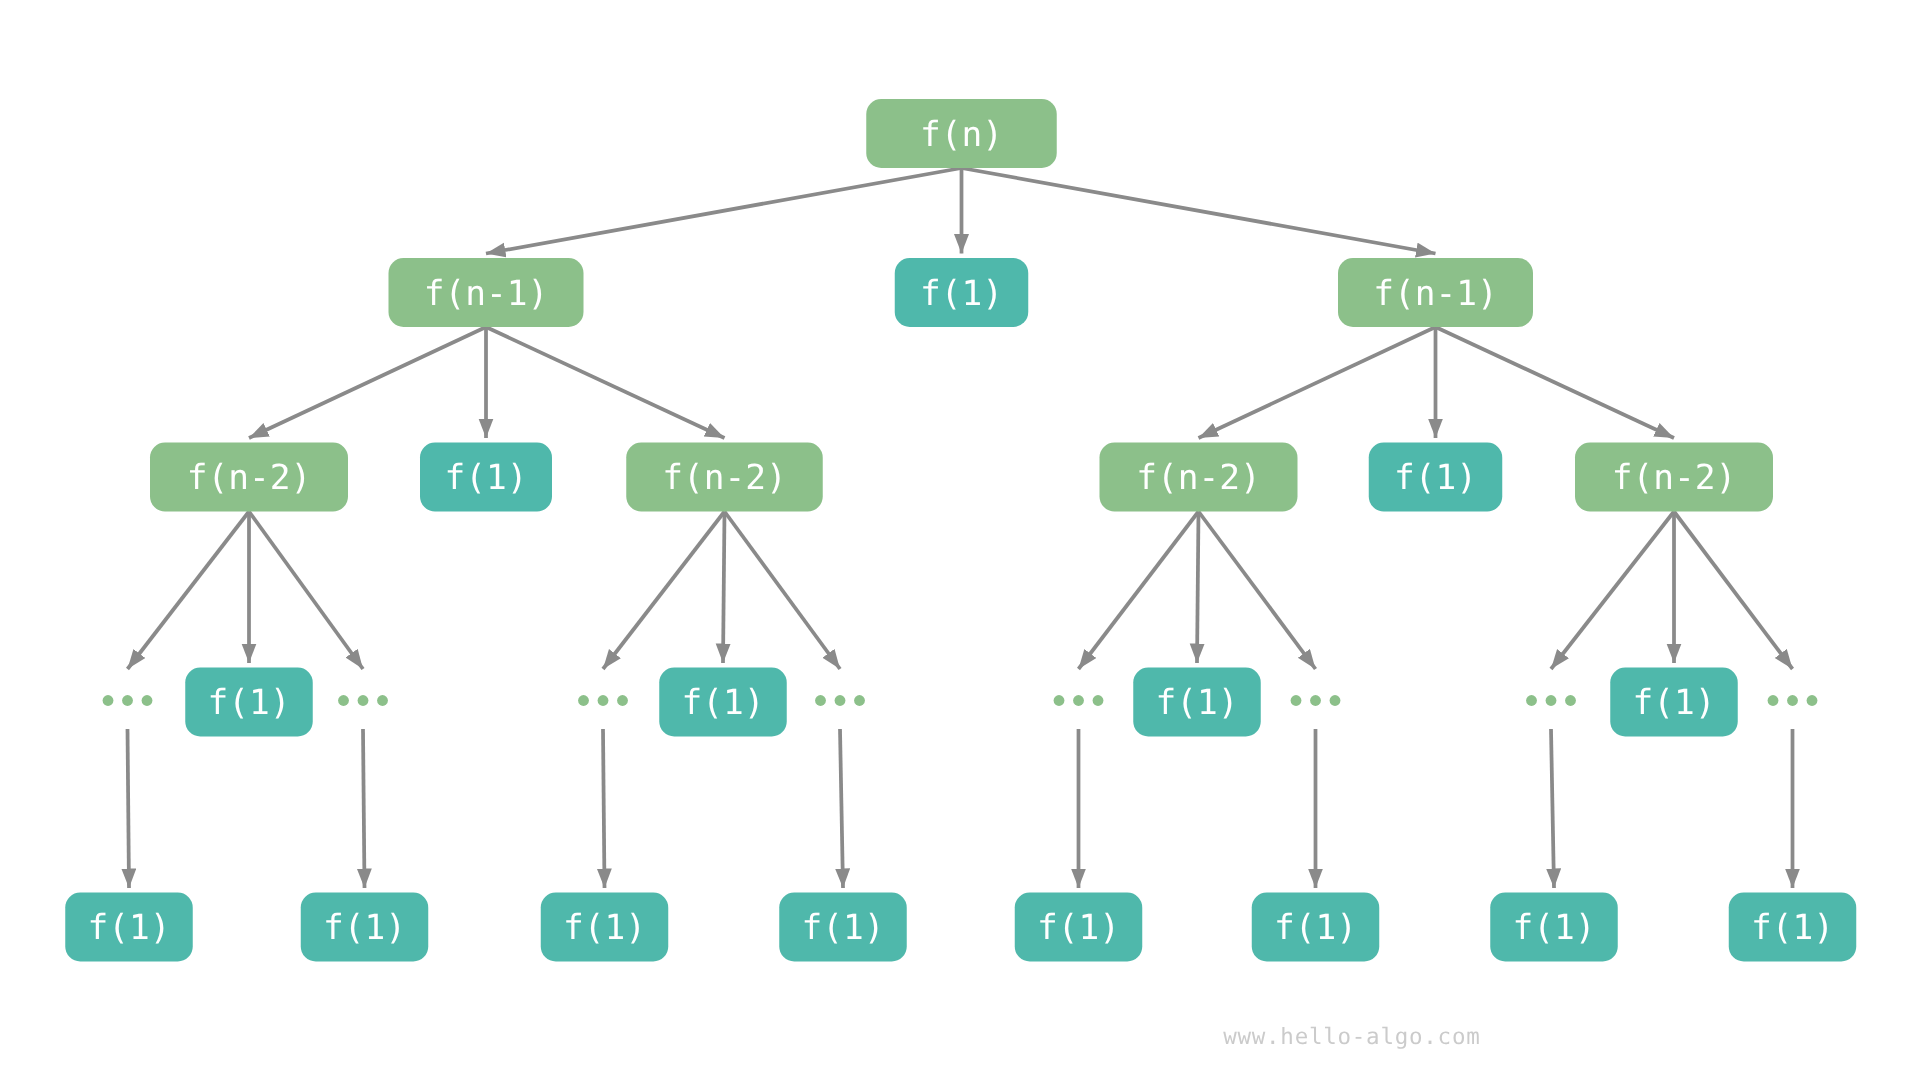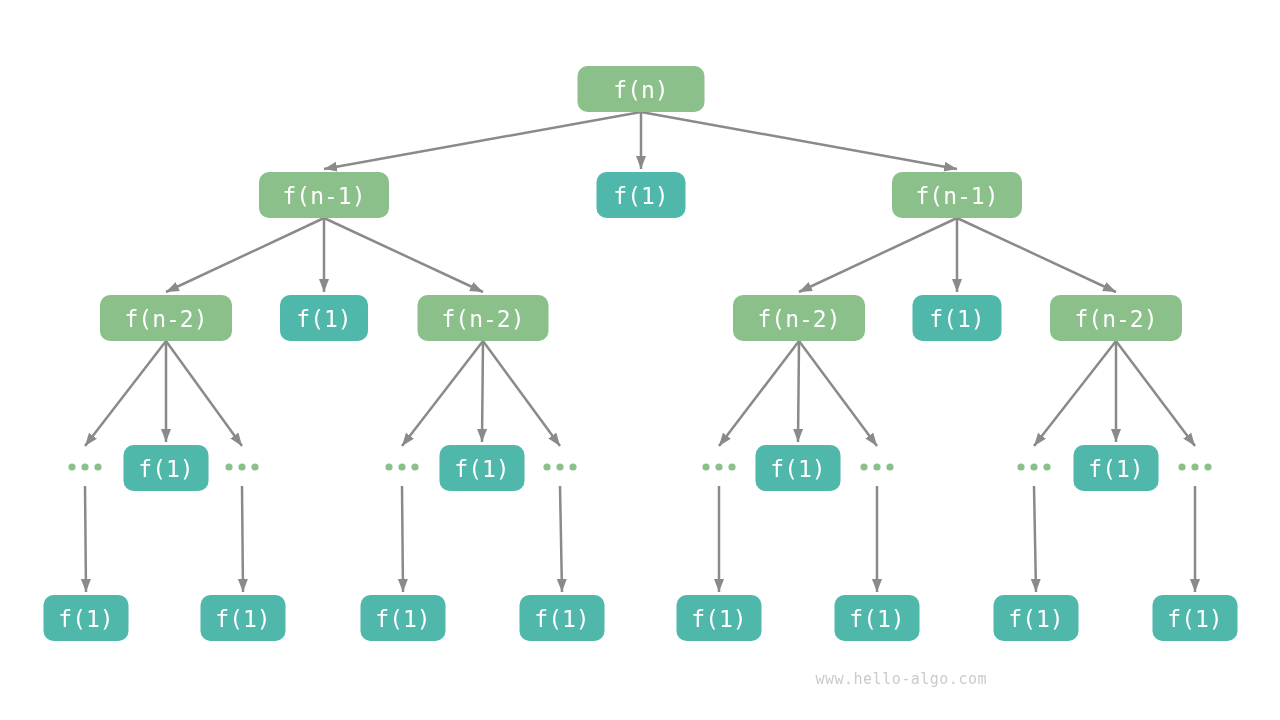--- a/index.html
+++ b/index.html
@@ -17,21 +17,21 @@
     height: 720px;
     background: #ffffff;
   }
   svg text.node-label {
     font-family: "DejaVu Sans Mono", "Liberation Mono", monospace;
     font-size: 23px;
   }
   .watermark {
     position: absolute;
     right: 40px;
-    bottom: 32px;
+    bottom: 20px;
     font-family: "DejaVu Sans Mono", "Liberation Mono", monospace;
     font-size: 15px;
     color: #cbcbcb;
     letter-spacing: 0.5px;
     user-select: none;
   }
 </style>
 </head>
 <body style="background: rgb(255, 255, 255);">
 

